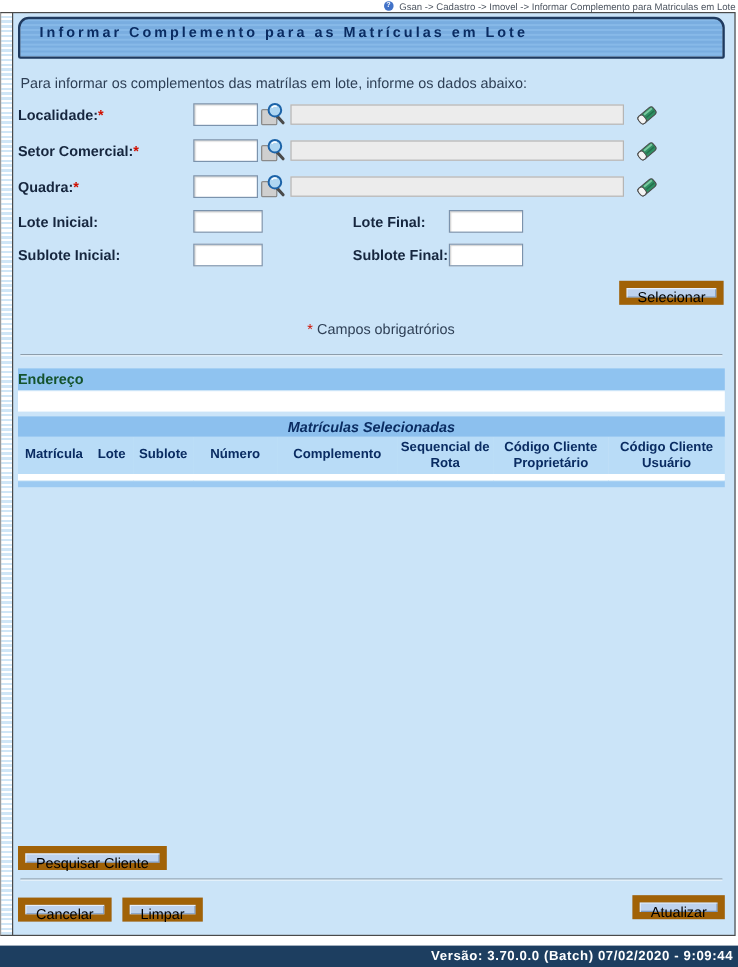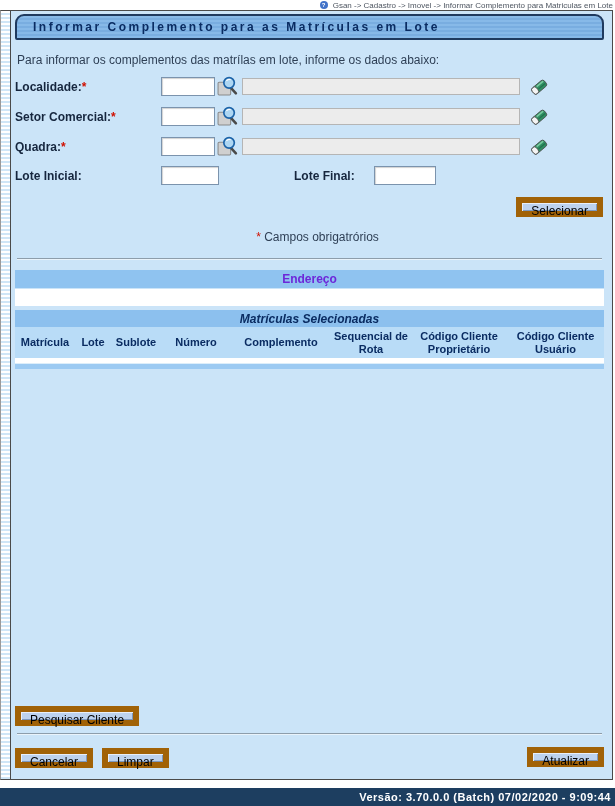--- a/index.html
+++ b/index.html
@@ -26,21 +26,21 @@
     width:10px; flex:0 0 10px;
     background:repeating-linear-gradient(#ffffff 0 2px, #cfe6f7 2px 4px);
     border-top:1px solid #4a4a4a; border-bottom:1px solid #4a4a4a; border-left:1px solid #9a9a9a;
   }
   .container {
     flex:1; margin-right:2px; border:1px solid #4a4a4a; background:#cbe4f8;
     display:flex; flex-direction:column; padding:3px 8px 4px 4px;
   }
 
   .title-bar {
-    border:2px solid #1f3a5f; border-radius:9px 9px 2px 2px; height:26px;
+    border:2px solid #1f3a5f; border-radius:9px 9px 2px 2px; height:35px;
     background:repeating-linear-gradient(#87b9e8 0 2px, #79ade0 2px 4px);
     color:#0a2c62; font-weight:bold; font-size:12px; letter-spacing:2.5px;
     line-height:22px; padding-left:16px;
   }
 
   .desc { margin:13px 2px 0; font-size:12px; color:#2e3f55; }
 
   .frow { display:flex; align-items:center; margin-top:9px; }
   .flabel { width:146px; font-size:12px; font-weight:bold; color:#16263e; flex:0 0 146px; }
   .flabel2 { width:80px; flex:0 0 80px; margin-left:75px; font-size:12px; font-weight:bold; color:#16263e; }
@@ -62,21 +62,21 @@
     box-shadow:inset 1px 1px 0 #e7effb, inset -1px -1px 0 #7d99c0;
   }
 
   .selecionar-row { display:flex; justify-content:flex-end; margin-top:12px; margin-right:1px; }
   .req-note { margin:13px 0 0 16px; font-size:12px; color:#2e3f55;text-align:center; }
 
   .divider { margin:14px 2px 0; height:2px; border-top:1px solid #8d9dab; border-bottom:1px solid #e9f3fb; }
 
   .endereco-header {
     margin-top:10px; background:#8fc3f0; height:18px; line-height:18px;
-    text-align:center; font-weight:bold; font-size:12px; color:#6d28d9;
+    text-align:left; font-weight:bold; font-size:12px; color:#14532d;
   }
   .endereco-value { height:17px; background:#ffffff; margin-top:1px; font-size:11px; padding:0 2px; }
 
   .sel-table { width:100%; border-collapse:collapse; margin-top:4px; table-layout:fixed; }
   .t-title th { background:#8cc0ee; font-size:12px; color:#0a2c62; height:17px; font-weight:bold;font-style:italic; }
   .t-cols th { background:#b9dcf7; font-size:11px; color:#0a2c62; font-weight:bold; padding:3px 1px; line-height:1.15; vertical-align:middle; }
   .t-empty td { background:#ffffff; height:5px; padding:0; }
   .t-foot td { background:#9ccaf2; height:6px; padding:0; border-top:1px solid #ddeefa; }
 
   .spacer { flex:1; }
@@ -181,20 +181,26 @@
       </button>
     </div>
 
     <div class="frow">
       <span class="flabel">Lote Inicial:</span>
       <input class="tinput w58" value="" style="">
       <span class="flabel2">Lote Final:</span>
       <input class="tinput w62" value="" style="">
     </div>
 
+    <div class="frow">
+      <span class="flabel">Sublote Inicial:</span>
+      <input class="tinput w58" value="" style="">
+      <span class="flabel2">Sublote Final:</span>
+      <input class="tinput w62" value="" style="">
+    </div>
 
     <div class="selecionar-row">
       <button class="btn">Selecionar</button>
     </div>
 
     <div class="req-note">
       <span class="req">*</span>
       <span>Campos obrigatrórios</span>
     </div>
 

